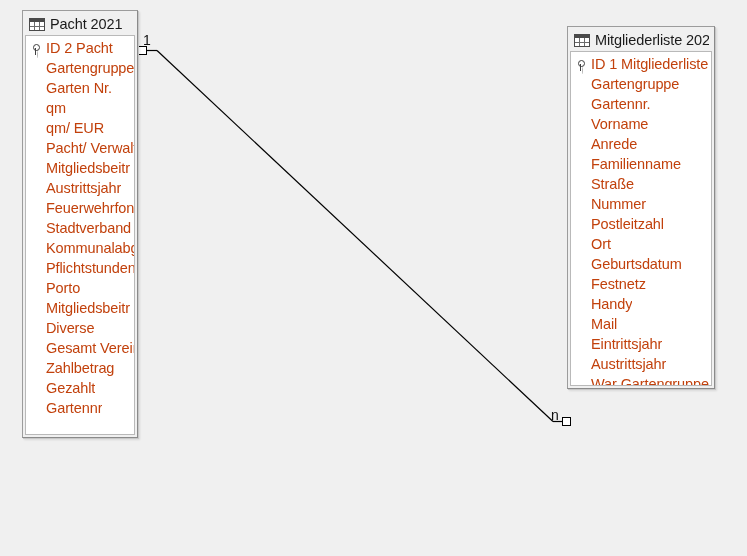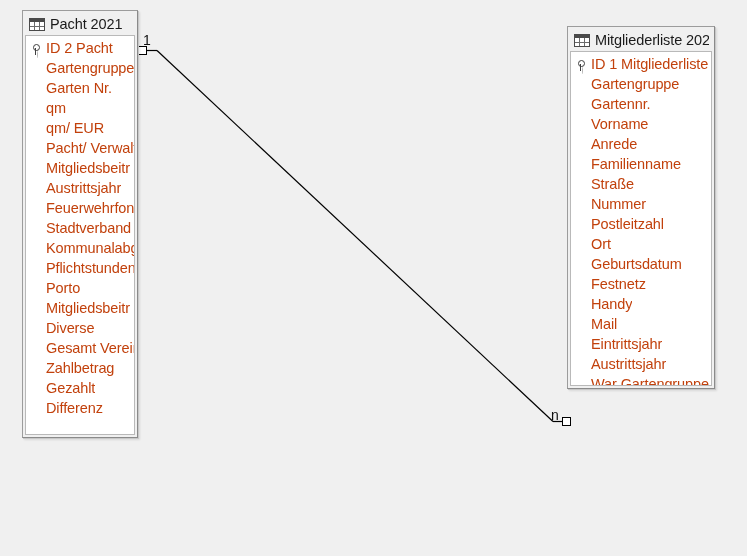--- a/index.html
+++ b/index.html
@@ -231,21 +231,21 @@
       <div class="field-row">
         <span class="key-slot"></span>
         <span class="fname">Zahlbetrag</span>
       </div>
       <div class="field-row">
         <span class="key-slot"></span>
         <span class="fname">Gezahlt</span>
       </div>
       <div class="field-row">
         <span class="key-slot"></span>
-        <span class="fname">Differenz</span>
+        <span class="fname">Gartennr</span>
       </div>
     </div>
 </div>
 
 <div class="tbl-window" id="tbl-mitglieder" style="left:567px; top:26px; width:148px; height:363px;">
   <div class="tbl-titlebar">
     <span class="grid-icon">
       <i class="v1"></i>
         <i class="v2"></i>
         <i class="h1"></i>

